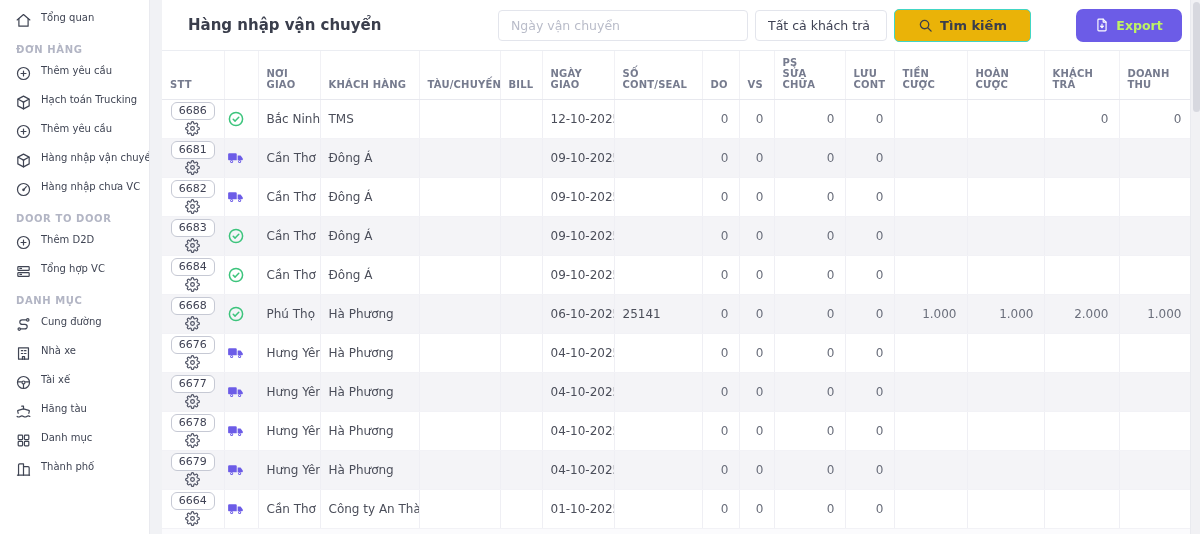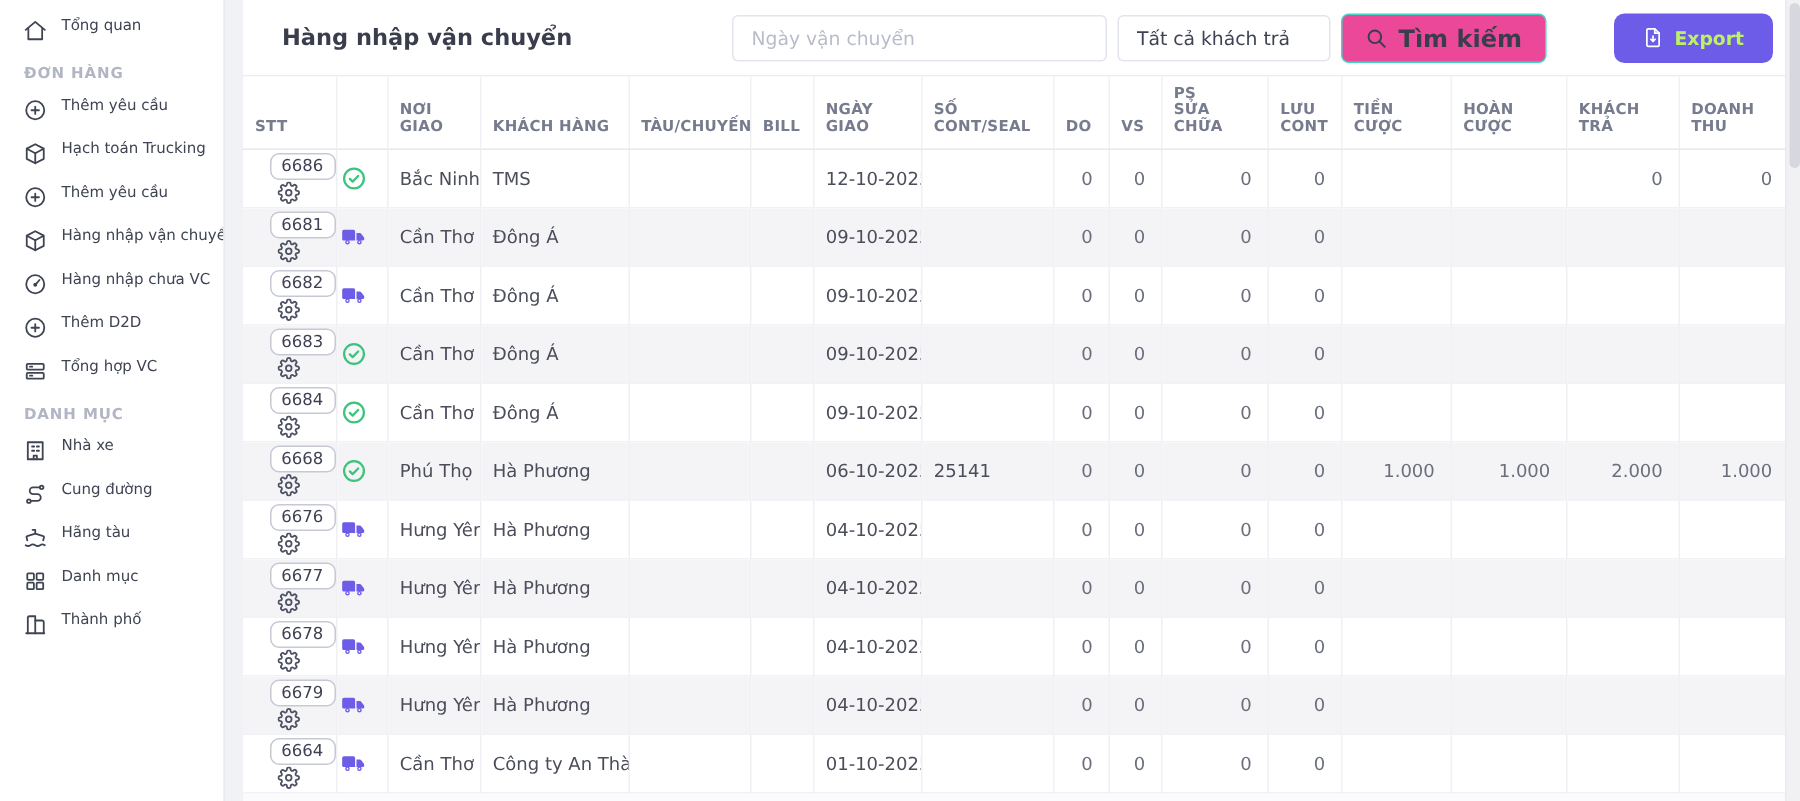--- a/index.html
+++ b/index.html
@@ -35,25 +35,25 @@
   }
   .page-title { font-size:15px; font-weight:700; color:#3a3e4c; }
   .controls { margin-left:auto; display:flex; align-items:center; }
   .txt-input {
     height:31px; border:1px solid #e3e5ec; border-radius:4px;
     padding:0 12px; font-size:12.5px; color:#3f4254; background:#fff;
     font-family:inherit; outline:none;
   }
   .txt-input::placeholder { color:#b9bcc9; }
   .input-date { width:250px; }
-  .input-customer { width:142px; margin-left:7px; }
+  .input-customer { width:132px; margin-left:7px; }
   .btn-search {
     margin-left:7px; width:137px; height:33px;
-    border:1px solid var(--teal); background:#ec4899; border-radius:5px;
-    font-size:16px; font-weight:600; color:#3a3e4c; font-family:inherit;
+    border:1px solid var(--teal); background:#eab308; border-radius:5px;
+    font-size:13px; font-weight:600; color:#3a3e4c; font-family:inherit;
     display:flex; align-items:center; justify-content:center; gap:7px; cursor:pointer;
   }
   .btn-export {
     margin-left:45px; width:106px; height:33px;
     background:var(--purple); border:none; border-radius:7px;
     font-size:12.5px; font-weight:700; color:#bef264; font-family:inherit;
     display:flex; align-items:center; justify-content:center; gap:7px; cursor:pointer;
   }
 
   
@@ -65,21 +65,21 @@
     padding:6px 8px 9px; height:46px; white-space:pre-line;
     border-bottom:1px solid #e7e8ee; border-right:1px solid #f1f1f5;margin-left:40px;
   }
   tbody td {
     font-size:12px; color:#4b4e5a; height:38px; padding:3px 8px;
     border-right:1px solid #efeff4; border-bottom:1px solid #f2f2f6;
     white-space:nowrap; overflow:hidden; background:#fff;
   }
   tr.striped td { background:#f4f4f7; }
   td.right { text-align:right; color:#6b6f7c; padding-right:10px; }
-  td.stt { text-align:right; padding:2px 0; }
+  td.stt { text-align:center; padding:2px 0; }
   .id-badge {
     display:inline-block; border:1px solid #c6c9d4; border-radius:6px;
     background:#fff; padding:0 7px; font-size:11px; line-height:16px;
     color:#3f4254; cursor:pointer;
   }
   .gear-btn { display:flex; justify-content:center; margin-top:1px; color:#4d5163; cursor:pointer; }
   td.status { text-align:center; padding:3px 2px; }
 
   
   .vscroll { width:10px; flex:none; background:#f1f1f4; border-left:1px solid #e9eaef; position:relative; }
@@ -143,20 +143,21 @@
         <div class="nav-item">
           <span class="icn">
             <svg width="17" height="17" viewBox="0 0 24 24" fill="none" stroke="currentColor" stroke-width="1.7" stroke-linecap="round" stroke-linejoin="round">
               <circle cx="12" cy="12" r="8.5"></circle>
               <path d="M12 12.5 16 8"></path>
               <circle cx="12" cy="12.5" r="1" fill="currentColor"></circle>
             </svg>
           </span>
           <span>Hàng nhập chưa VC</span>
         </div>
+        <div class="nav-section">DOOR TO DOOR</div>
         <div class="nav-item">
           <span class="icn">
             <svg width="17" height="17" viewBox="0 0 24 24" fill="none" stroke="currentColor" stroke-width="1.7" stroke-linecap="round" stroke-linejoin="round">
               <circle cx="12" cy="12" r="8.5"></circle>
               <path d="M12 8.5v7M8.5 12h7"></path>
             </svg>
           </span>
           <span>Thêm D2D</span>
         </div>
         <div class="nav-item">
@@ -166,35 +167,45 @@
               <rect x="4" y="13.5" width="16" height="5.5" rx="1"></rect>
               <path d="M7 7.7h2.2M7 16.2h2.2"></path>
             </svg>
           </span>
           <span>Tổng hợp VC</span>
         </div>
         <div class="nav-section">DANH MỤC</div>
         <div class="nav-item">
           <span class="icn">
             <svg width="17" height="17" viewBox="0 0 24 24" fill="none" stroke="currentColor" stroke-width="1.7" stroke-linecap="round" stroke-linejoin="round">
-              <rect x="5" y="4" width="14" height="16"></rect>
-              <path d="M9 8h2M13.5 8h2M9 12h2M13.5 12h2M10.5 20v-3.5h3V20"></path>
-            </svg>
-          </span>
-          <span>Nhà xe</span>
-        </div>
-        <div class="nav-item">
-          <span class="icn">
-            <svg width="17" height="17" viewBox="0 0 24 24" fill="none" stroke="currentColor" stroke-width="1.7" stroke-linecap="round" stroke-linejoin="round">
               <circle cx="6" cy="18.5" r="1.7"></circle>
               <circle cx="18" cy="5.5" r="1.7"></circle>
               <path d="M16 5.5h-6a3.2 3.2 0 0 0 0 6.4h4a3.2 3.2 0 0 1 0 6.4H8"></path>
             </svg>
           </span>
           <span>Cung đường</span>
+        </div>
+        <div class="nav-item">
+          <span class="icn">
+            <svg width="17" height="17" viewBox="0 0 24 24" fill="none" stroke="currentColor" stroke-width="1.7" stroke-linecap="round" stroke-linejoin="round">
+              <rect x="5" y="4" width="14" height="16"></rect>
+              <path d="M9 8h2M13.5 8h2M9 12h2M13.5 12h2M10.5 20v-3.5h3V20"></path>
+            </svg>
+          </span>
+          <span>Nhà xe</span>
+        </div>
+        <div class="nav-item">
+          <span class="icn">
+            <svg width="17" height="17" viewBox="0 0 24 24" fill="none" stroke="currentColor" stroke-width="1.7" stroke-linecap="round" stroke-linejoin="round">
+              <circle cx="12" cy="12" r="8.5"></circle>
+              <circle cx="12" cy="12" r="2.1"></circle>
+              <path d="M3.7 11h5.4M14.9 11h5.4M12 14.2V20"></path>
+            </svg>
+          </span>
+          <span>Tài xế</span>
         </div>
         <div class="nav-item">
           <span class="icn">
             <svg width="17" height="17" viewBox="0 0 24 24" fill="none" stroke="currentColor" stroke-width="1.7" stroke-linecap="round" stroke-linejoin="round">
               <path d="M4.5 14.5 3.8 11.6a1 1 0 0 1 .7-1.2L12 8.2l7.5 2.2a1 1 0 0 1 .7 1.2l-.7 2.9"></path>
               <path d="M12 8V4.5H9.5"></path>
               <path d="M3 19c1.5 1 3 1 4.5 0s3-1 4.5 0 3 1 4.5 0 3-1 4.5 0"></path>
             </svg>
           </span>
           <span>Hãng tàu</span>

